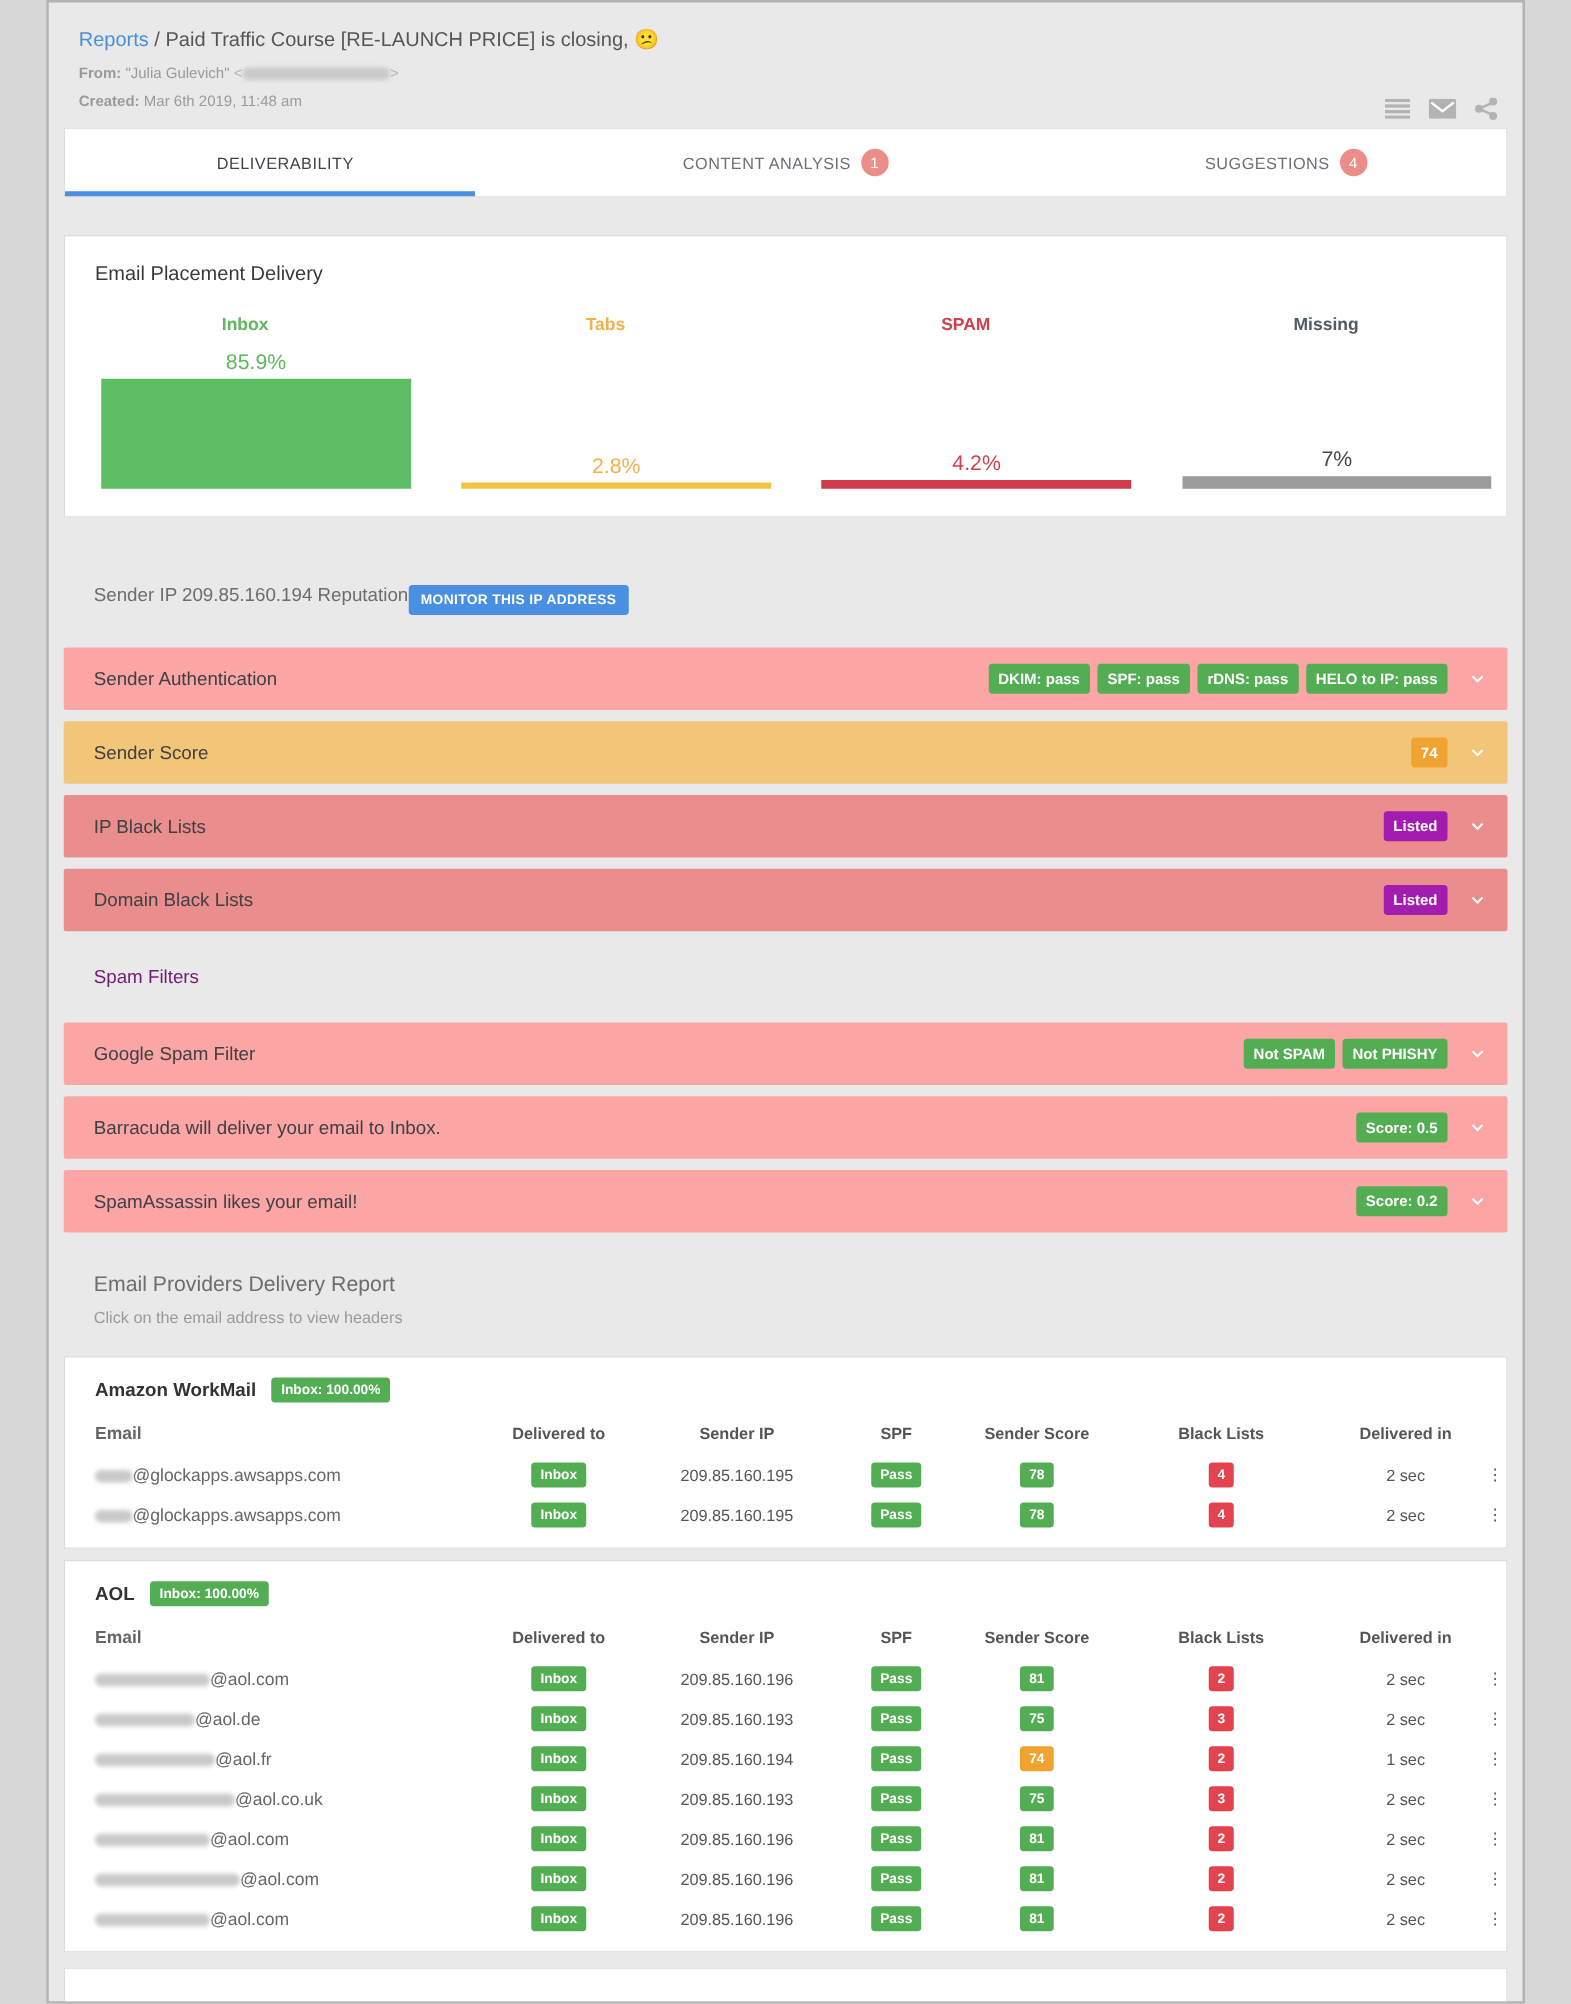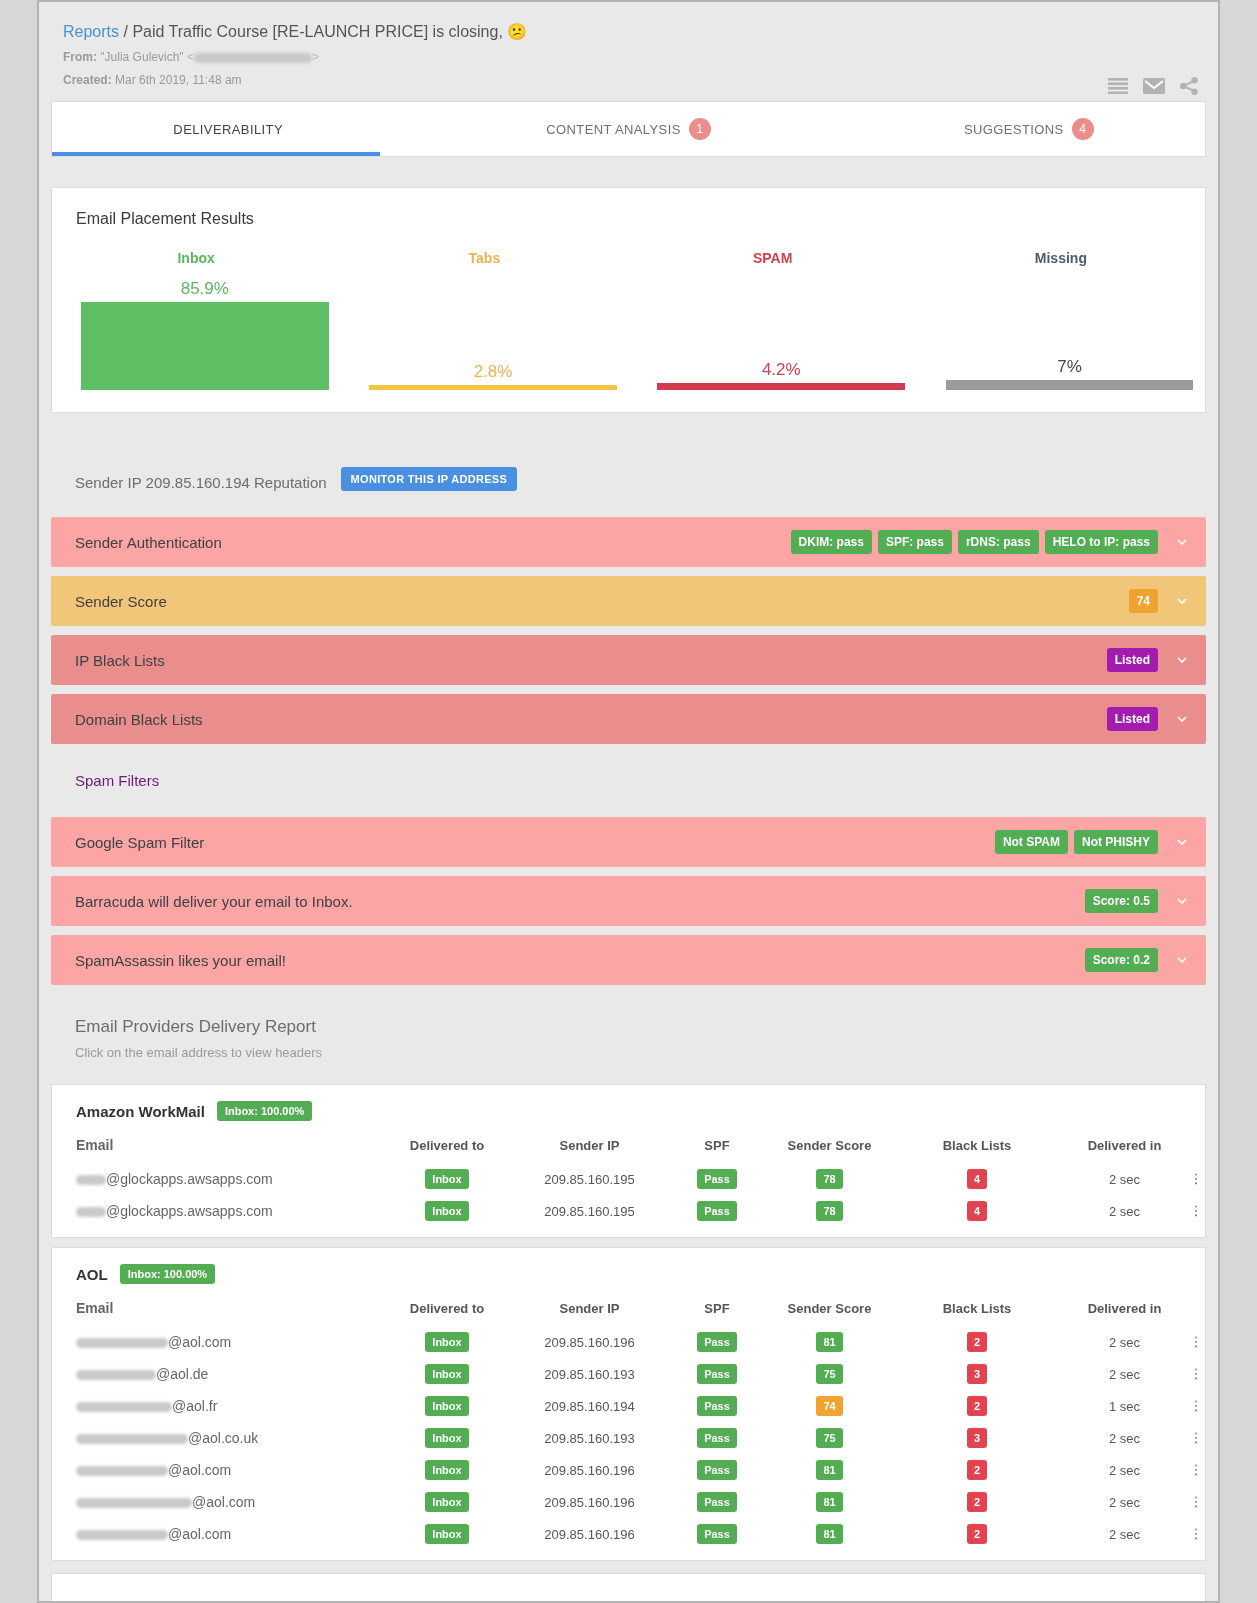--- a/index.html
+++ b/index.html
@@ -48,21 +48,21 @@
   .col-inbox .bar { height: 88px; background: #5dbe63; }
   .col-tabs .cat-label, .col-tabs .bar-pct { color: #f0b14e; }
   .col-tabs .bar { height: 5px; background: #f5c342; }
   .col-spam .cat-label, .col-spam .bar-pct { color: #d2404e; }
   .col-spam .bar { height: 7px; background: #d03b4e; }
   .col-missing .cat-label { color: #4f5b66; }
   .col-missing .bar-pct { color: #474747; }
   .col-missing .bar { height: 10px; background: #9b9b9b; }
 
   
-  .rep-row { margin: 54px 0 26px 0; padding-left: 24px; display: flex; align-items: flex-end; gap: 14px; }
+  .rep-row { margin: 54px 0 26px 0; padding-left: 24px; display: flex; align-items: flex-start; }
   .rep-text { font-size: 15px; color: #6d6d6d; }
   .monitor-btn { background: #4a90e2; color: #fff; border: none; font-family: inherit;
     font-size: 11px; font-weight: 700; letter-spacing: .3px; padding: 6px 10px; border-radius: 3px; cursor: pointer; }
 
   
   .acc { height: 50px; border-radius: 2px; margin-bottom: 9px; display: flex; align-items: center;
     padding: 0 16px 0 24px; cursor: pointer; }
   .acc-title { font-size: 15px; color: #3f4043; flex: 1; }
   .acc-badges { display: flex; gap: 6px; margin-right: 16px; }
   .pill { color: #fff; font-size: 12px; font-weight: 700; padding: 5px 8px; border-radius: 3px; white-space: nowrap; }
@@ -158,21 +158,21 @@
       <span>CONTENT ANALYSIS</span>
       <span class="tab-badge">1</span>
     </div>
     <div class="tab">
       <span>SUGGESTIONS</span>
       <span class="tab-badge">4</span>
     </div>
   </div>
 
   <div class="card chart-card">
-    <div class="chart-title">Email Placement Results</div>
+    <div class="chart-title">Email Placement Delivery</div>
     <div class="chart">
       <div class="chart-col col-inbox">
         <div class="cat-label">Inbox</div>
         <div class="bar-wrap">
             <div class="bar-pct">85.9%</div>
             <div class="bar"></div>
           </div>
       </div>
       <div class="chart-col col-tabs">
         <div class="cat-label">Tabs</div>

